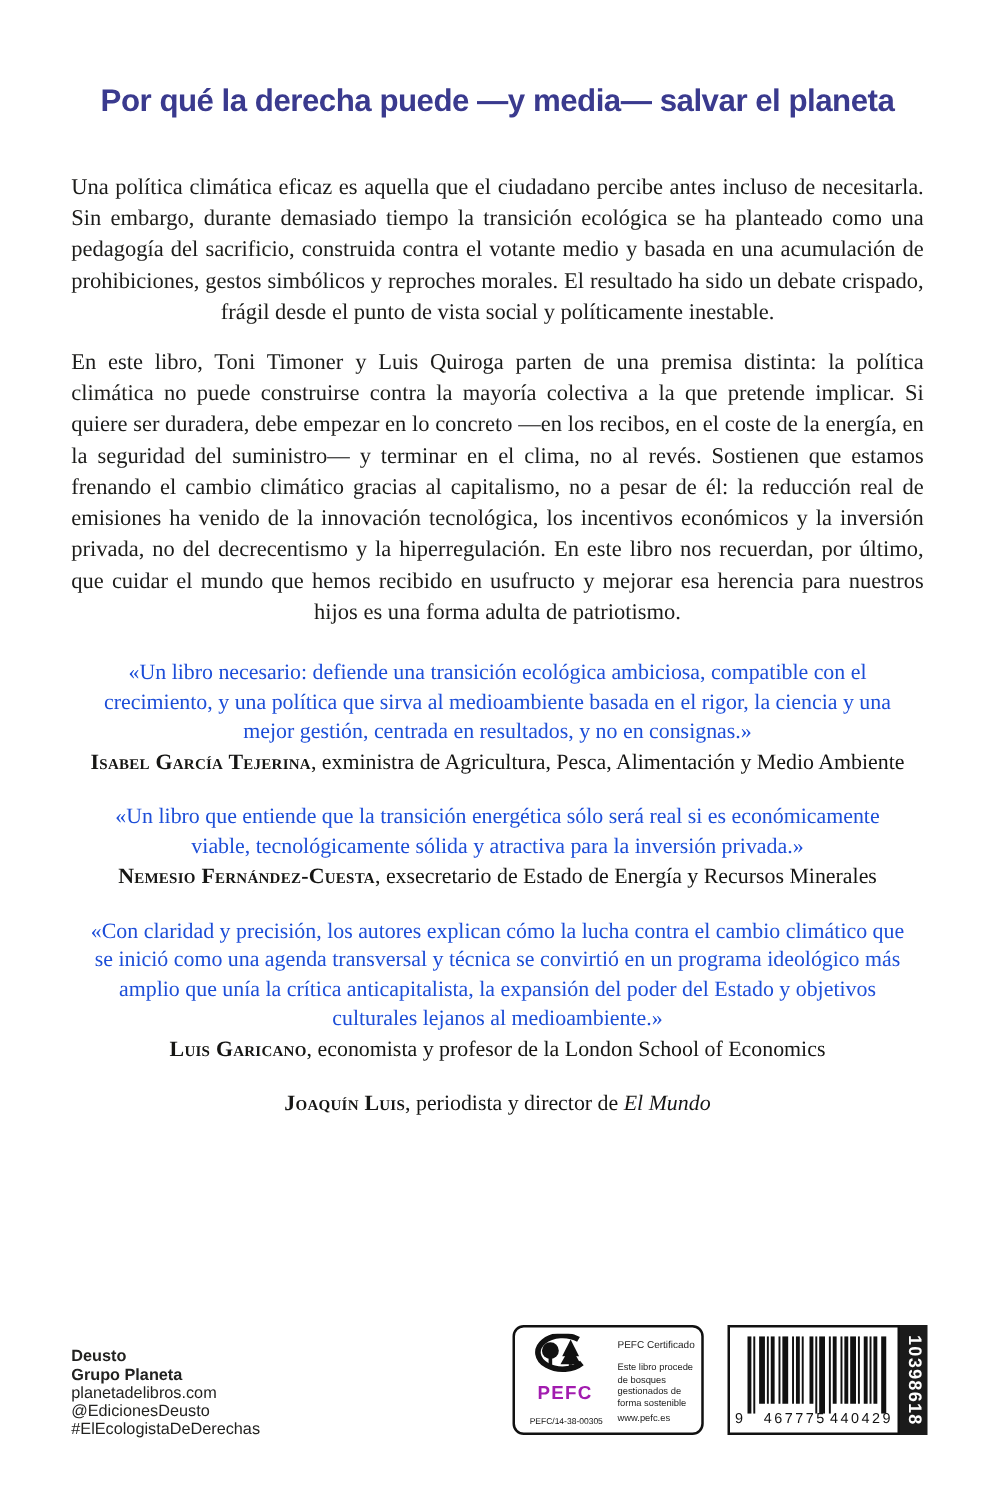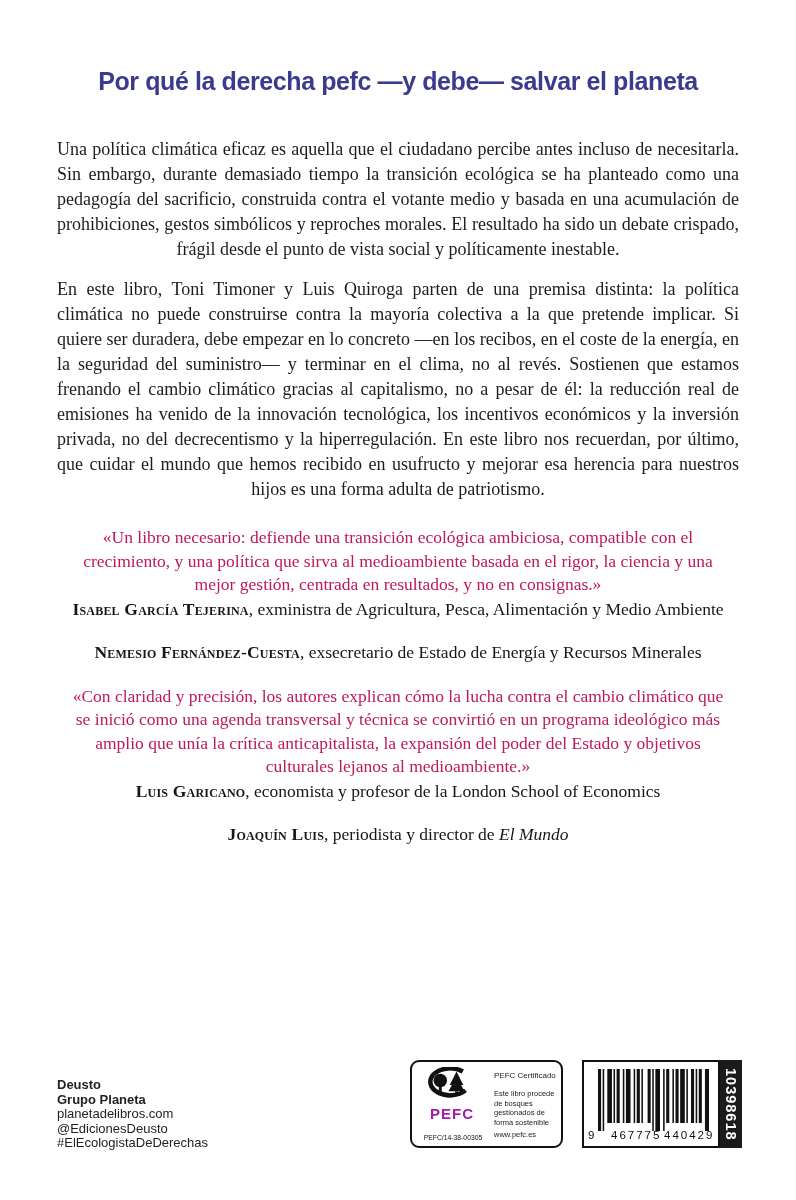--- a/index.html
+++ b/index.html
@@ -35,21 +35,21 @@
   }
   .synopsis p + p { margin-top: 15px; }
 
   
   .endorsements { width: 660px; margin: 24px auto 0; }
   .endorsement { margin-top: 20px; text-align: center; }
   .endorsement:first-child { margin-top: 0; }
   .quote {
     font-size: 17.5px;
     line-height: 23.5px;
-    color: #be185d;
+    color: #1d4ed8;
     margin: 0;
   }
   .attrib {
     font-size: 17.5px;
     line-height: 23.5px;
     color: #161614;
     margin: 1px 0 0;
   }
   .attrib .name {
     font-weight: bold;
@@ -110,35 +110,36 @@
     font-family: "Liberation Sans", "DejaVu Sans", sans-serif;
     font-weight: bold; font-size: 14.5px; letter-spacing: 1px;
     color: #ffffff;
   }
 </style>
 </head>
 <body>
 
 <div class="content">
 
-  <h1 class="title">Por qué la derecha pefc —y debe— salvar el planeta</h1>
+  <h1 class="title">Por qué la derecha puede —y media— salvar el planeta</h1>
 
   <div class="synopsis">
     <p>Una política climática eficaz es aquella que el ciudadano percibe antes incluso de necesitarla. Sin embargo, durante demasiado tiempo la transición ecológica se ha planteado como una pedagogía del sacrificio, construida contra el votante medio y basada en una acumulación de prohibiciones, gestos simbólicos y reproches morales. El resultado ha sido un debate crispado, frágil desde el punto de vista social y políticamente inestable.</p>
     <p>En este libro, Toni Timoner y Luis Quiroga parten de una premisa distinta: la política climática no puede construirse contra la mayoría colectiva a la que pretende implicar. Si quiere ser duradera, debe empezar en lo concreto —en los recibos, en el coste de la energía, en la seguridad del suministro— y terminar en el clima, no al revés. Sostienen que estamos frenando el cambio climático gracias al capitalismo, no a pesar de él: la reducción real de emisiones ha venido de la innovación tecnológica, los incentivos económicos y la inversión privada, no del decrecentismo y la hiperregulación. En este libro nos recuerdan, por último, que cuidar el mundo que hemos recibido en usufructo y mejorar esa herencia para nuestros hijos es una forma adulta de patriotismo.</p>
   </div>
 
   <div class="endorsements">
 
     <div class="endorsement">
       <p class="quote">«Un libro necesario: defiende una transición ecológica ambiciosa, compatible con el crecimiento, y una política que sirva al medioambiente basada en el rigor, la ciencia y una mejor gestión, centrada en resultados, y no en consignas.»</p>
       <p class="attrib"><span class="name">Isabel García Tejerina</span><span>, exministra de Agricultura, Pesca, Alimentación y Medio Ambiente</span><span class="role-italic"></span></p>
     </div>
 
     <div class="endorsement">
+      <p class="quote">«Un libro que entiende que la transición energética sólo será real si es económicamente viable, tecnológicamente sólida y atractiva para la inversión privada.»</p>
       <p class="attrib"><span class="name">Nemesio Fernández-Cuesta</span><span>, exsecretario de Estado de Energía y Recursos Minerales</span><span class="role-italic"></span></p>
     </div>
 
     <div class="endorsement">
       <p class="quote">«Con claridad y precisión, los autores explican cómo la lucha contra el cambio climático que se inició como una agenda transversal y técnica se convirtió en un programa ideológico más amplio que unía la crítica anticapitalista, la expansión del poder del Estado y objetivos culturales lejanos al medioambiente.»</p>
       <p class="attrib"><span class="name">Luis Garicano</span><span>, economista y profesor de la London School of Economics</span><span class="role-italic"></span></p>
     </div>
 
     <div class="endorsement">
       <p class="attrib"><span class="name">Joaquín Luis</span><span>, periodista y director de </span><span class="role-italic">El Mundo</span></p>

